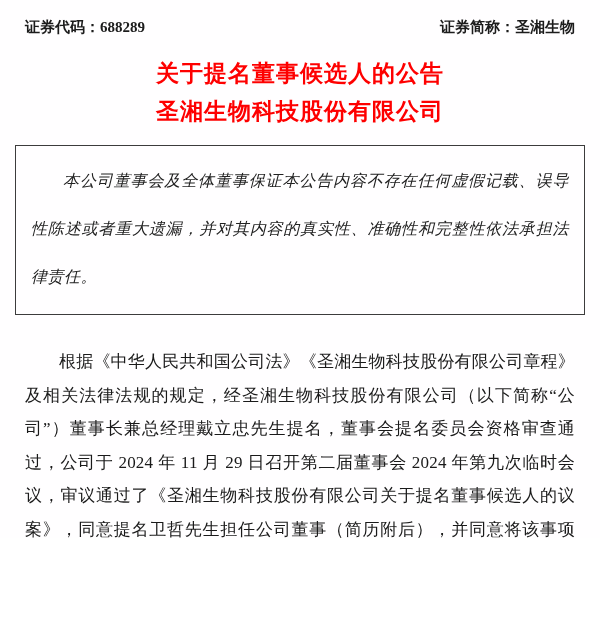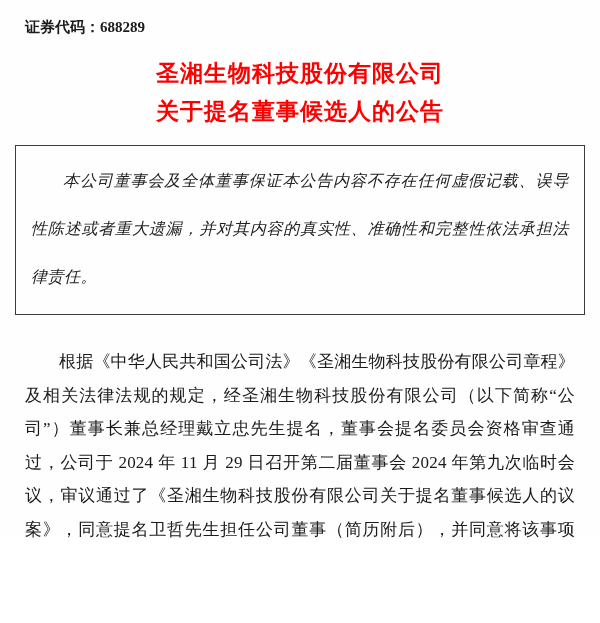--- a/index.html
+++ b/index.html
@@ -61,25 +61,26 @@
     color: #1a1a1a;
   }
 </style>
 </head>
 <body>
 
 <div class="page">
 
   <div class="header-row">
     <span><span>证券代码：</span><span>688289</span></span>
+    <span><span>证券简称：</span><span>圣湘生物</span></span>
   </div>
 
   <div class="title-block">
+    <div>关于提名董事候选人的公告</div>
     <div>圣湘生物科技股份有限公司</div>
-    <div>关于提名董事候选人的公告</div>
   </div>
 
   <div class="disclaimer-box">
     <span>本公司董事会及全体董事保证本公告内容不存在任何虚假记载、误导性陈述或者重大遗漏，并对其内容的真实性、准确性和完整性依法承担法律责任。</span>
   </div>
 
   <div class="body-paragraph">
     <span>根据《中华人民共和国公司法》《圣湘生物科技股份有限公司章程》及相关法律法规的规定，经圣湘生物科技股份有限公司（以下简称“公司”）董事长兼总经理戴立忠先生提名，董事会提名委员会资格审查通过，公司于 2024 年 11 月 29 日召开第二届董事会 2024 年第九次临时会议，审议通过了《圣湘生物科技股份有限公司关于提名董事候选人的议案》，同意提名卫哲先生担任公司董事（简历附后），并同意将该事项提交公司股东大会审议，任期自股东大会审议通过之日起至第二届董事会任期届满之日止。</span>
   </div>
 

